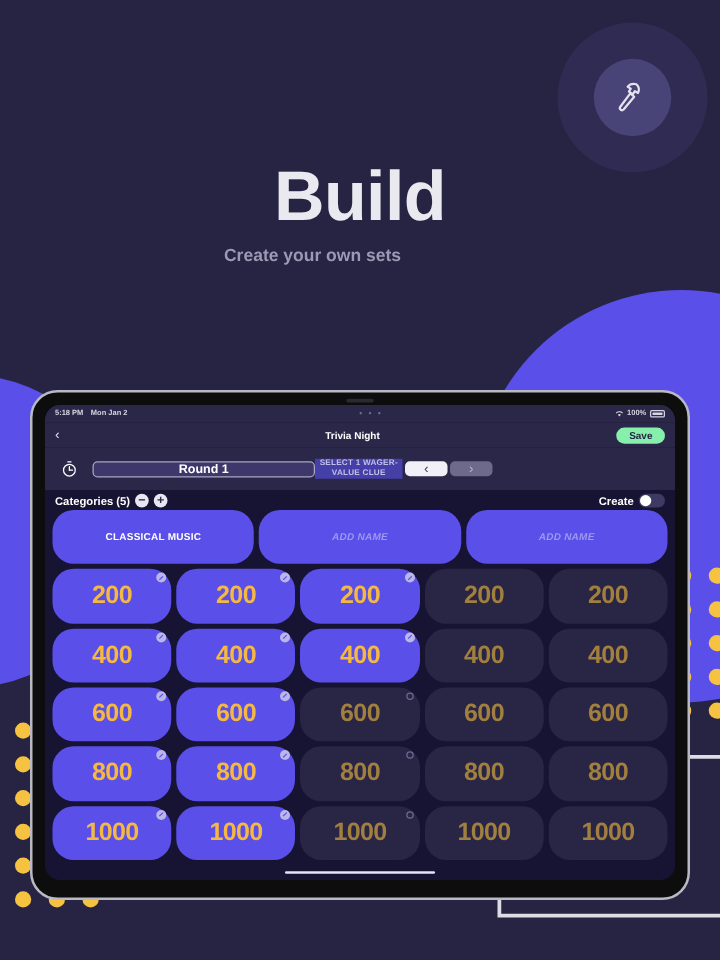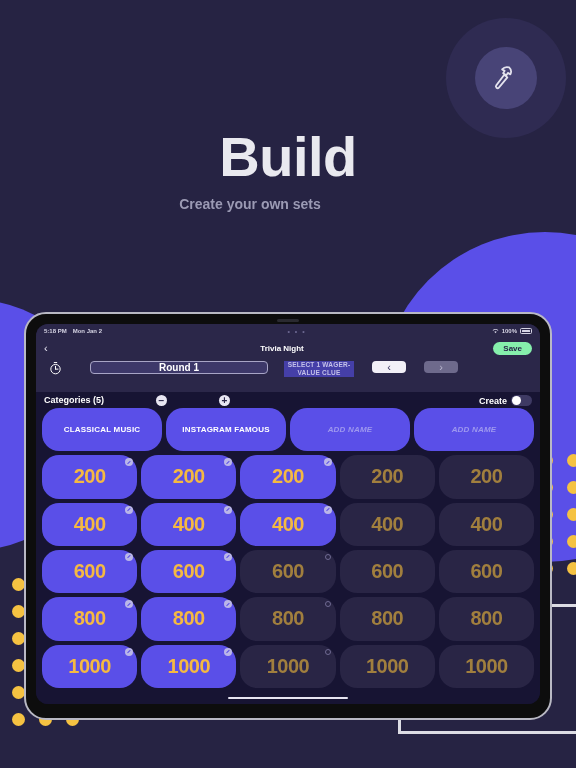--- a/index.html
+++ b/index.html
@@ -166,23 +166,23 @@
     font-size: 8px; font-weight: bold;
     border-radius: 9px;
     padding: 2px 10px;
     z-index: 2;
   }
 
   
   .roundbar {
     height: 34px;
     background: #2b2749;
-    display: flex; align-items: flex-start;
+    display: flex; align-items: center;
     padding: 3px 0 3px 0;
-    gap: 16px;
+    gap: 0;
   }
   .clock-btn {
     width: 38px;
     display: flex; align-items: center; justify-content: center;
   }
   .clock-btn svg { width: 15px; height: 15px; }
   .round-tab {
     flex: 1 1 0;
     display: flex; align-items: center; justify-content: center;
     text-align: center;
@@ -213,24 +213,23 @@
     margin: 0 0 0 2px;
     display: flex; align-items: center; justify-content: center;
     border-radius: 4px;
     font-size: 11px;
   }
   .arrow-btn.prev { background: #f2f0f7; color: #3a3560; }
   .arrow-btn.next { background: #6e6a8c; color: #bab7cf; margin-right: 4px; }
 
   
   .cats-row {
-    display: flex; 
+    display: flex; align-items: center;
     padding: 3px 8px 2px 8px;
     background: #171433;
-    gap: 48px;
   }
   .cats-label {
     font-size: 9px; font-weight: bold; color: #ffffff;
   }
   .circ-btn {
     width: 11px; height: 11px; border-radius: 50%;
     background: #e8e6f2; color: #2b2749;
     display: inline-flex; align-items: center; justify-content: center;
     font-size: 10px; font-weight: bold; line-height: 1;
     margin-left: 4px;
@@ -417,21 +416,20 @@
         <span class="circ-btn">+</span>
         <div class="preview-wrap">
           <span class="preview-label">Create</span>
           <span class="toggle"></span>
         </div>
       </div>
 
       <div class="board" id="board">
           <div class="board-row">
             <div class="cell cat-cell">CLASSICAL MUSIC</div>
-            <div class="cell cat-cell">INSTAGRAM FAMOUS</div>
             <div class="cell cat-cell empty">ADD NAME</div>
             <div class="cell cat-cell empty">ADD NAME</div>
           </div>
           <div class="board-row">
             <div class="cell val-cell filled">
               <span>200</span>
               <span class="badge done"></span>
             </div>
             <div class="cell val-cell filled">
               <span>200</span>

